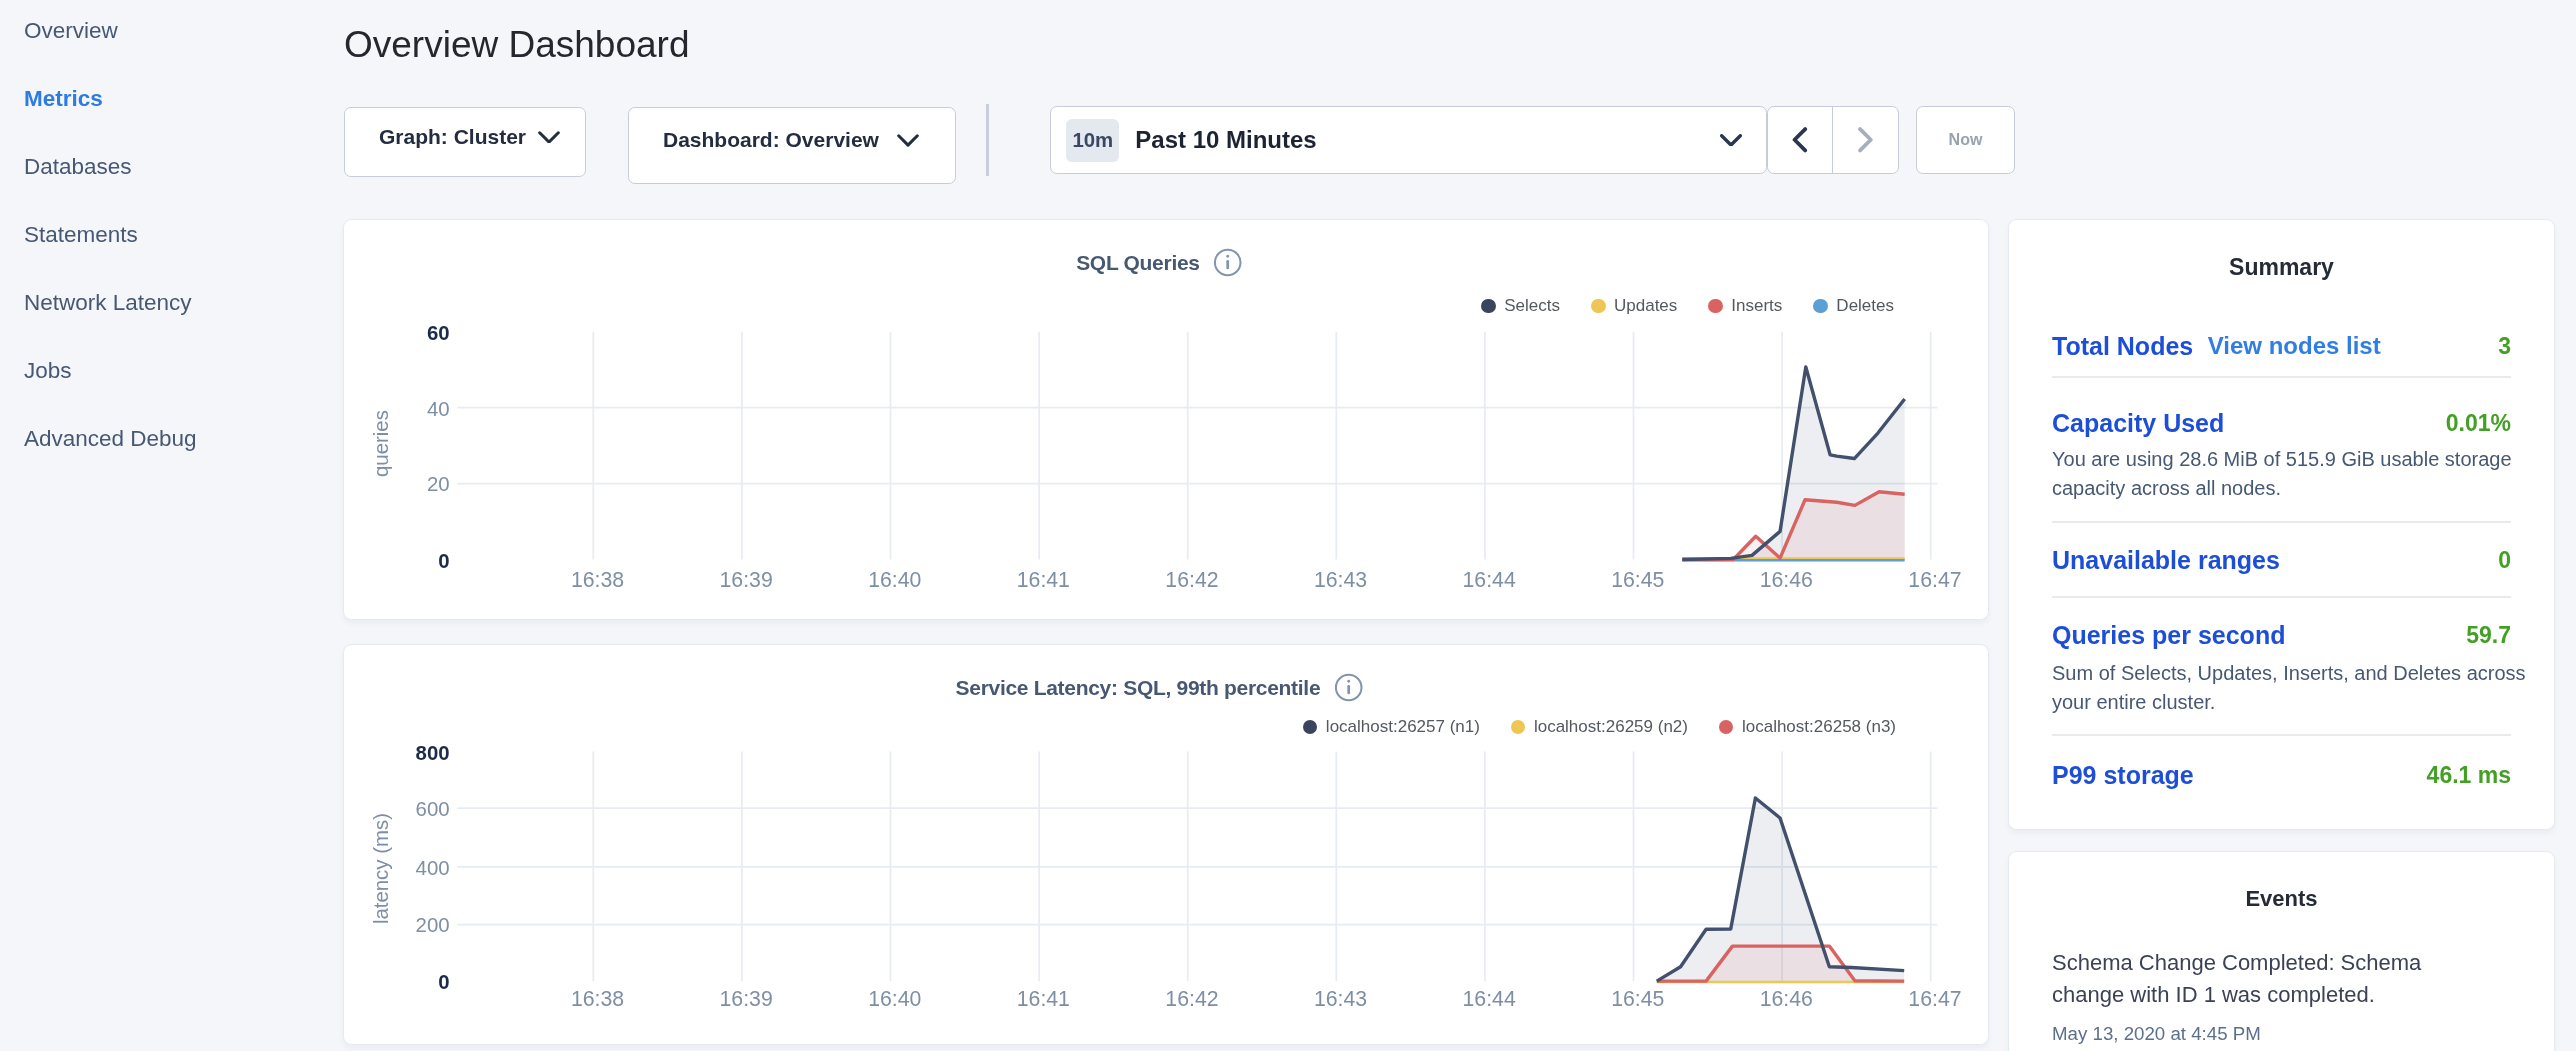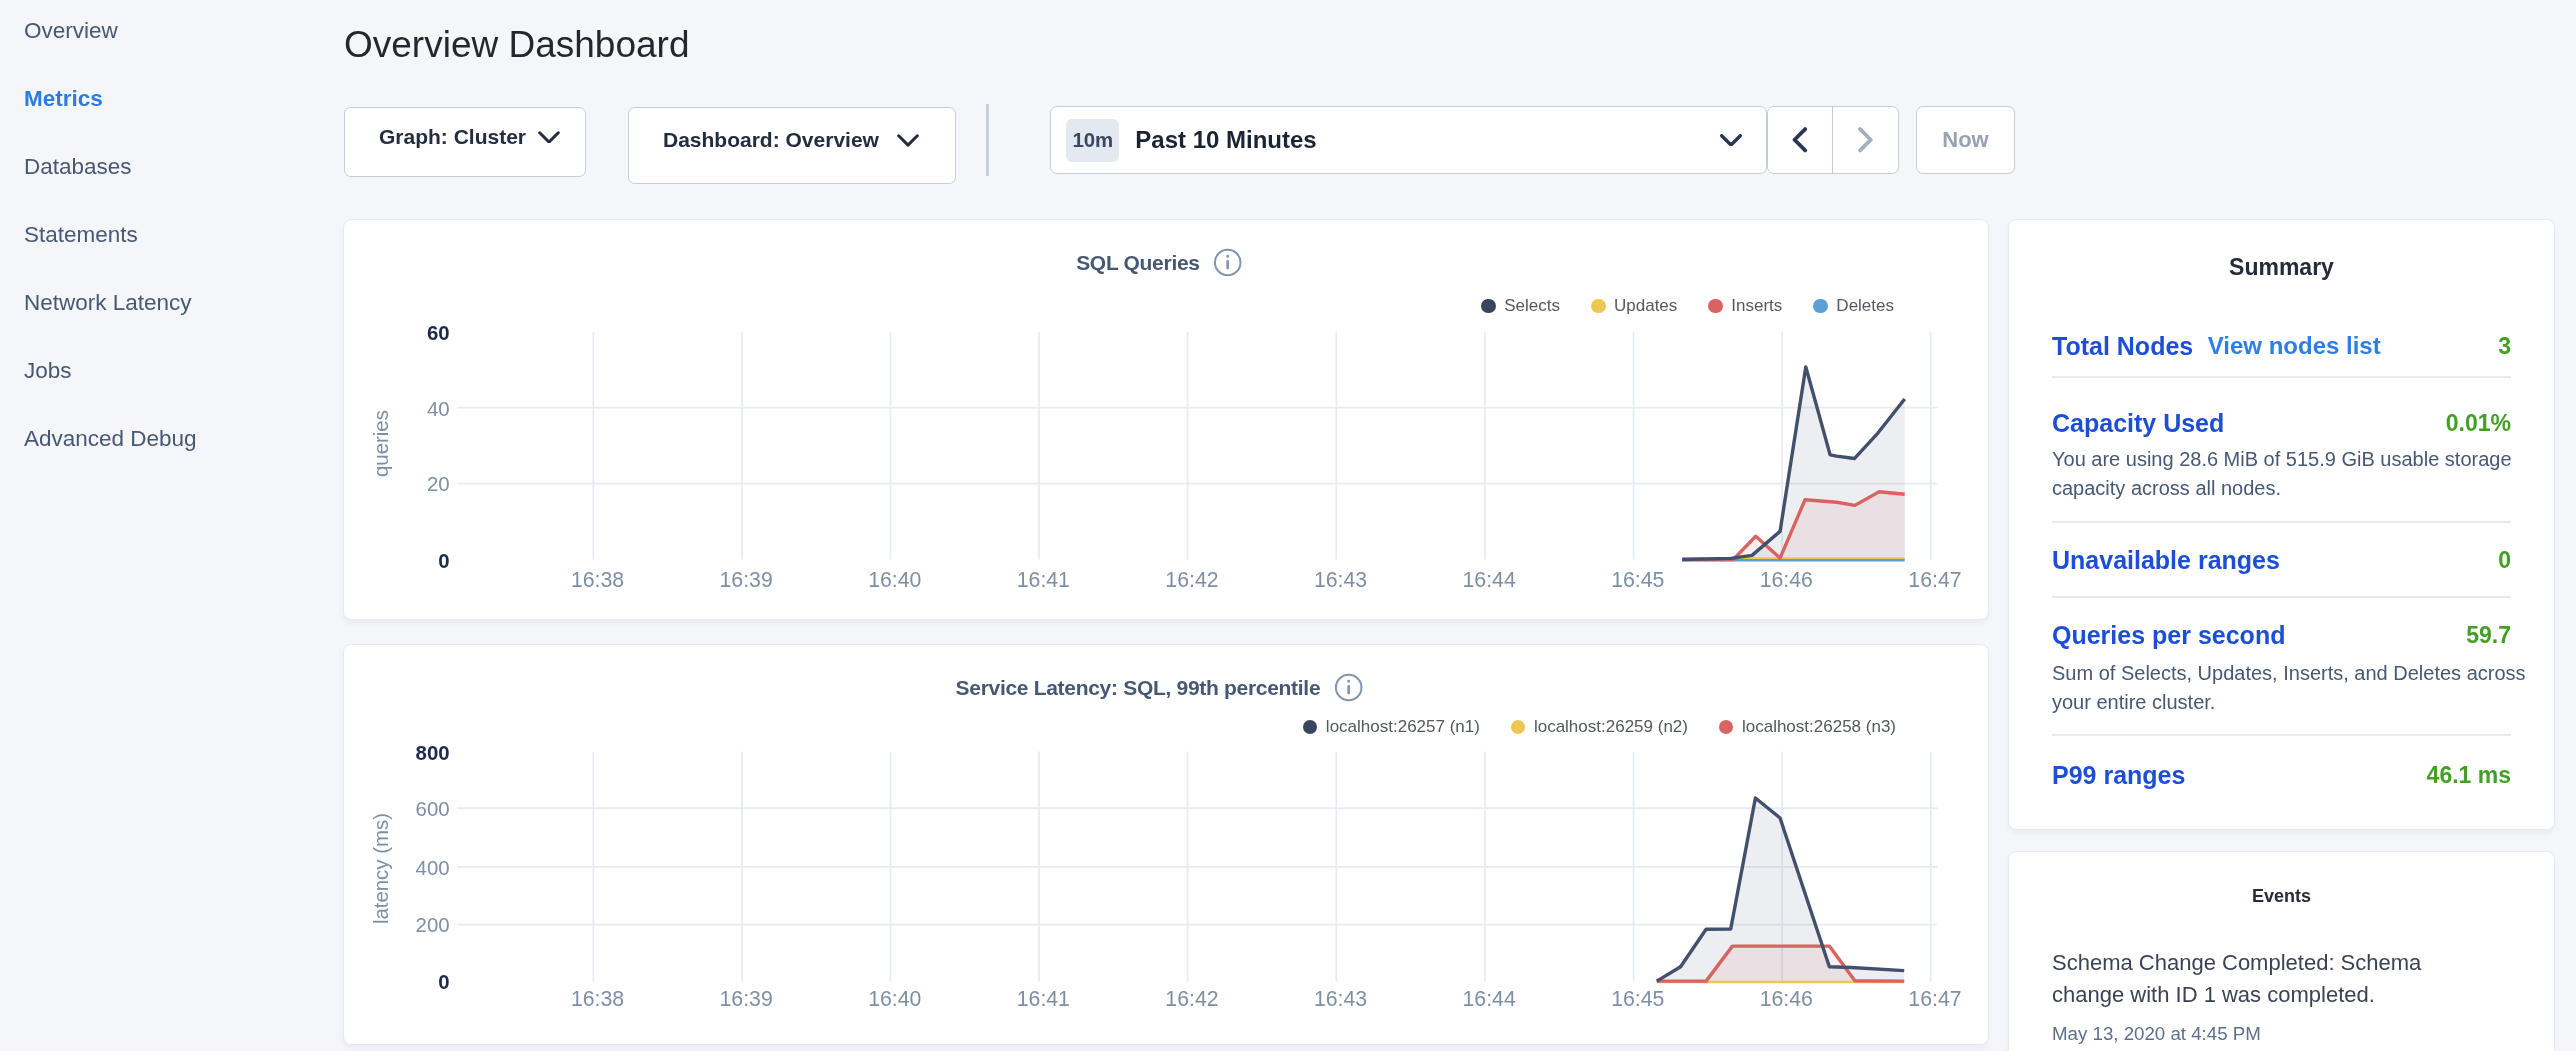--- a/index.html
+++ b/index.html
@@ -68,21 +68,21 @@
         <polyline points="15.5,2.5 3,15 15.5,27.5" fill="none" stroke="#2b3750" stroke-width="4.5" stroke-linecap="round" stroke-linejoin="round"></polyline>
       </svg>
   </div>
   <div style="flex:1; height:100%; display:flex; align-items:center; justify-content:center;">
     <svg width="15.3" height="25.5" viewBox="0 0 18 30">
         <polyline points="2.5,2.5 15,15 2.5,27.5" fill="none" stroke="#a7afbc" stroke-width="4.5" stroke-linecap="round" stroke-linejoin="round"></polyline>
       </svg>
   </div>
 </div>
 <div class="btn" style="left:1916px; top:106px; width:99px; height:68px; justify-content:center;">
-  <span style="font-size:22px; font-weight:bold; color:#98a2b1;">Now</span>
+  <span style="font-size:16px; font-weight:bold; color:#98a2b1;">Now</span>
 </div>
 
 <div class="card" style="left:343px; top:219px; width:1646px; height:401px;">
   <div class="charttitle" style="top:28px;">
     <span>SQL Queries</span>
     <svg width="29" height="29" viewBox="0 0 34 34">
         <circle cx="17" cy="17" r="15" fill="none" stroke="#8295ad" stroke-width="2.4"></circle>
         <rect x="15.4" y="14" width="3.2" height="11" rx="1.6" fill="#8295ad"></rect>
         <rect x="15.4" y="8" width="3.2" height="3.4" rx="1.6" fill="#8295ad"></rect>
       </svg>
@@ -217,23 +217,23 @@
       <span class="sval">0</span>
   </div>
   <div class="sdiv" style="top:376px;"></div>
   <div class="srow" style="top:393px; height:44px;">
     <span class="slabel">Queries per second</span>
       <span class="sval">59.7</span>
   </div>
   <div class="sdesc" style="top:439px; width:476px;">Sum of Selects, Updates, Inserts, and Deletes across your entire cluster.</div>
   <div class="sdiv" style="top:514px;"></div>
   <div class="srow" style="top:533px; height:44px;">
-    <span class="slabel">P99 ranges</span>
+    <span class="slabel">P99 storage</span>
       <span class="sval">46.1 ms</span>
   </div>
 </div>
 
 <div class="card" style="left:2008px; top:851px; width:547px; height:340px;">
-  <div class="abs" style="left:0; right:0; top:34px; text-align:center; font-size:18px; font-weight:bold; color:#252b37;">Events</div>
+  <div class="abs" style="left:0; right:0; top:34px; text-align:center; font-size:22px; font-weight:bold; color:#252b37;">Events</div>
   <div class="abs" style="left:43px; top:95px; width:476px; font-size:22px; color:#3a4254; line-height:32px;">Schema Change Completed: Schema<br>change with ID 1 was completed.</div>
   <div class="abs" style="left:43px; top:171px; font-size:18.7px; color:#5c6f8c;">May 13, 2020 at 4:45 PM</div>
 </div>
 
 
 </body></html>

